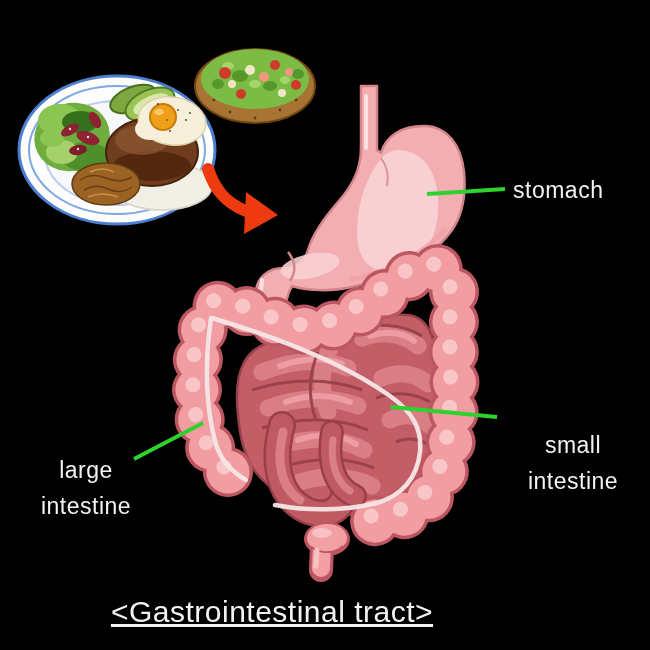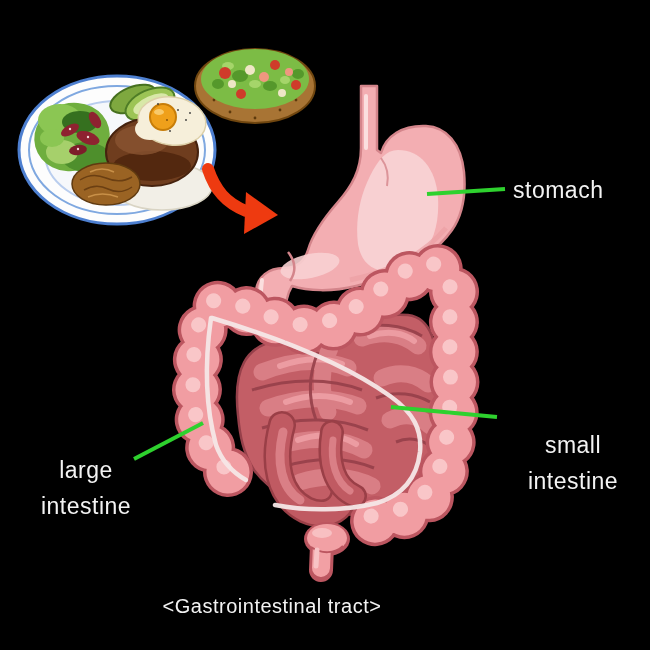--- a/index.html
+++ b/index.html
@@ -9,21 +9,21 @@
     font-family:"Liberation Sans", sans-serif;
   }
   .stage{position:absolute;inset:0;width:650px;height:650px;}
   .label{
     position:absolute;color:#f3f3f3;font-size:23px;line-height:36px;
     letter-spacing:0.5px;white-space:pre;
   }
   .label.center{text-align:center;}
   .caption{
     position:absolute;left:0;width:544px;top:595px;text-align:center;
-    color:#f3f3f3;font-size:20px;letter-spacing:0.5px;
+    color:#f3f3f3;font-size:30px;letter-spacing:0.5px;text-decoration:underline;
   }
 </style>
 </head>
 <body>
 
 <svg class="stage" viewBox="0 0 650 650" xmlns="http://www.w3.org/2000/svg">
   <defs>
     <path id="colonPath" d="M 228,472 C 208,450 200,430 198,408 C 195,375 198,340 207,315 Q 213,302 232,306 C 258,314 288,330 312,330 C 342,330 376,300 406,278 Q 432,262 446,273 C 456,283 456,302 453,332 C 455,372 456,415 449,452 C 444,478 434,498 413,510 C 396,520 370,524 348,520"></path>
   </defs>
 

